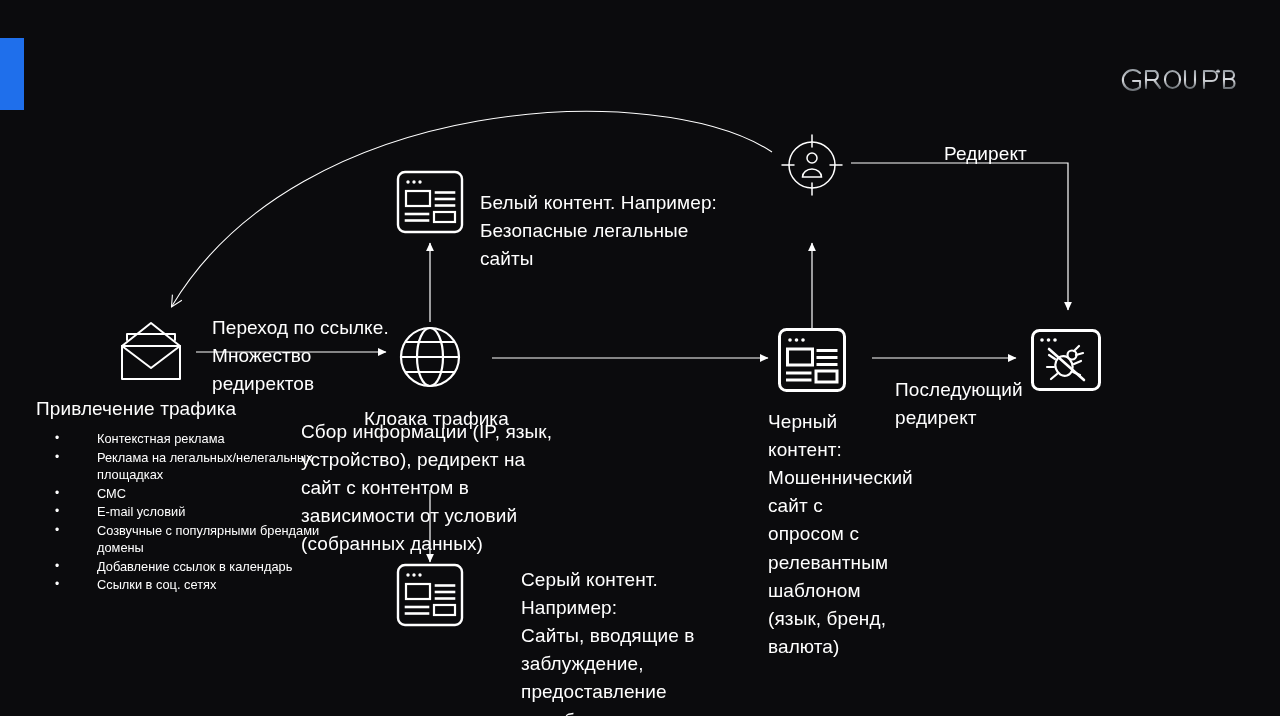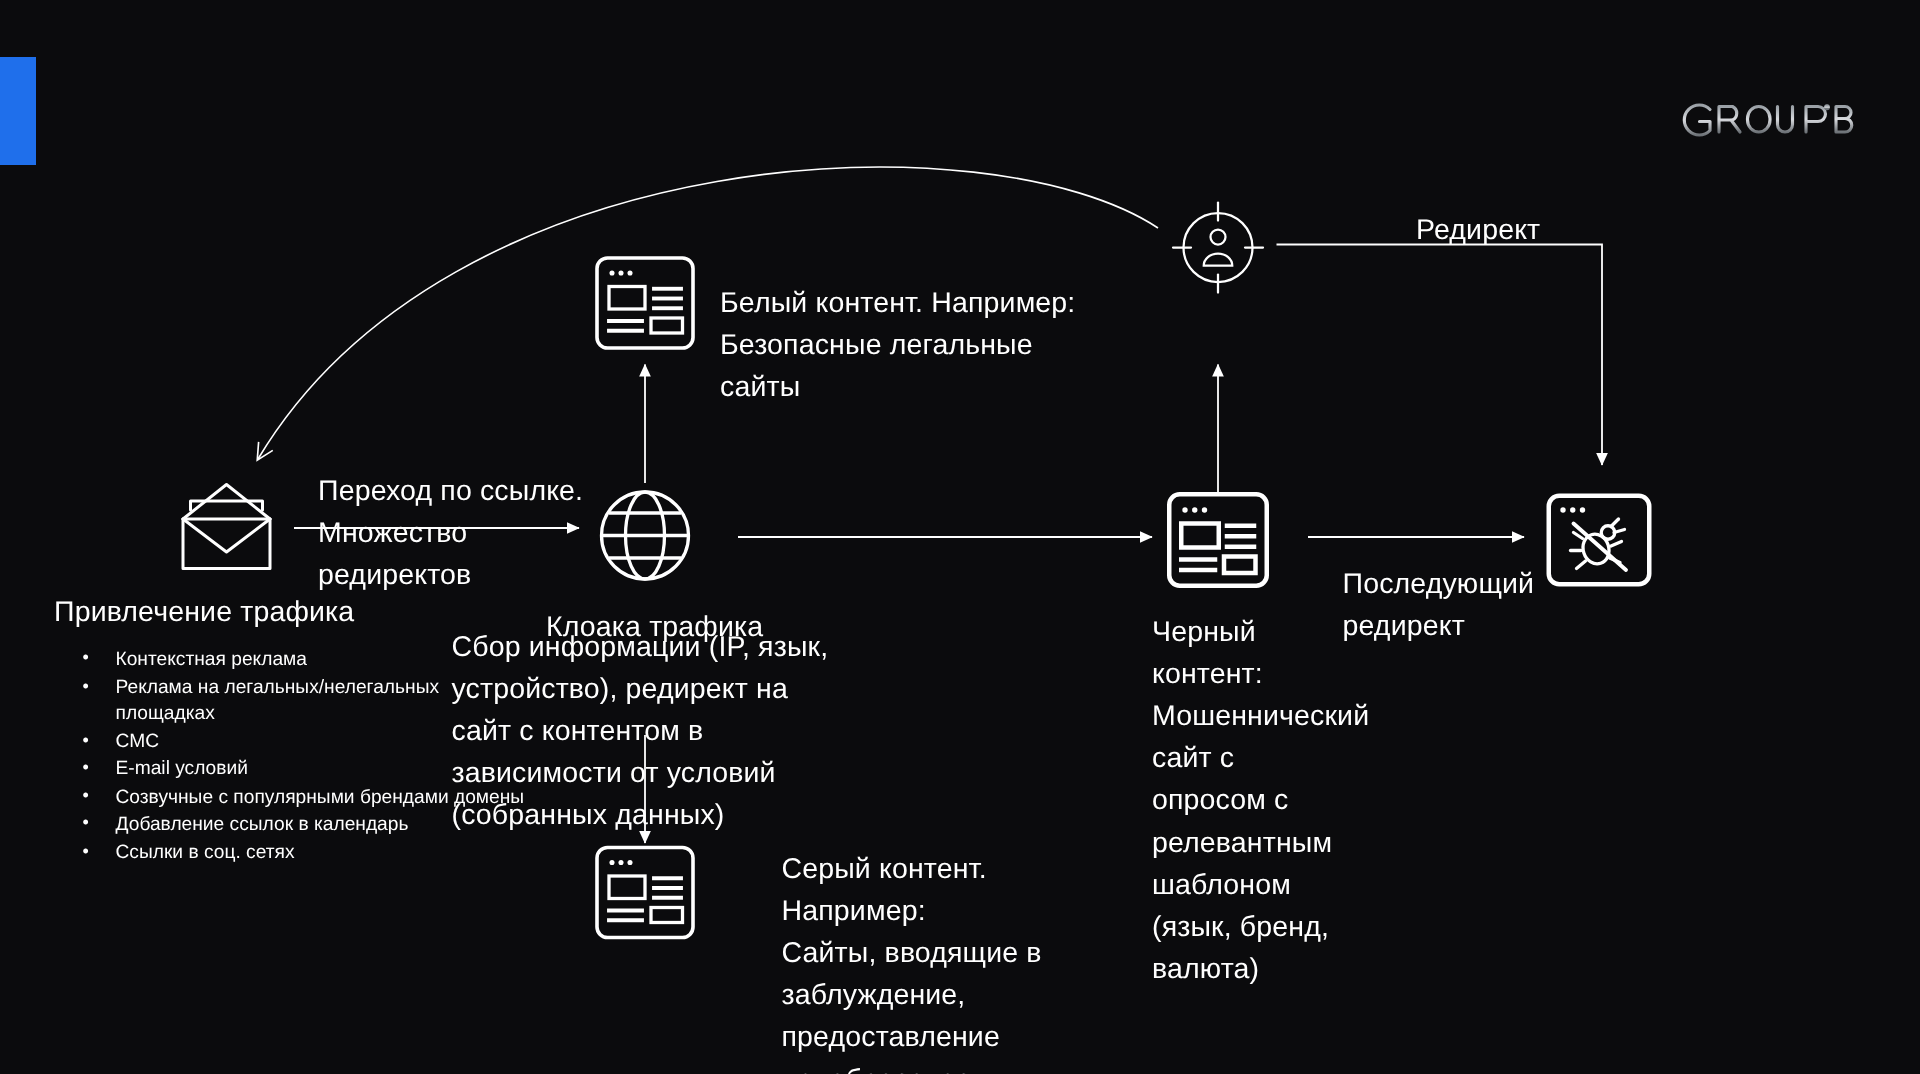--- a/index.html
+++ b/index.html
@@ -75,21 +75,21 @@
   .bullets .dot {
     width: 22px;
     flex: 0 0 22px;
     text-align: left;
     padding-left: 3px;
     font-size: 12px;
     line-height: 1.45;
   }
   .bullets .li-text {
     flex: 1 1 auto;
-    margin-left: 0;
+    margin-left: 20px;
   }
 </style>
 </head>
 <body>
 
 <div id="stage">
 
   <div class="accent-bar"></div>
 
   <div class="logo">

